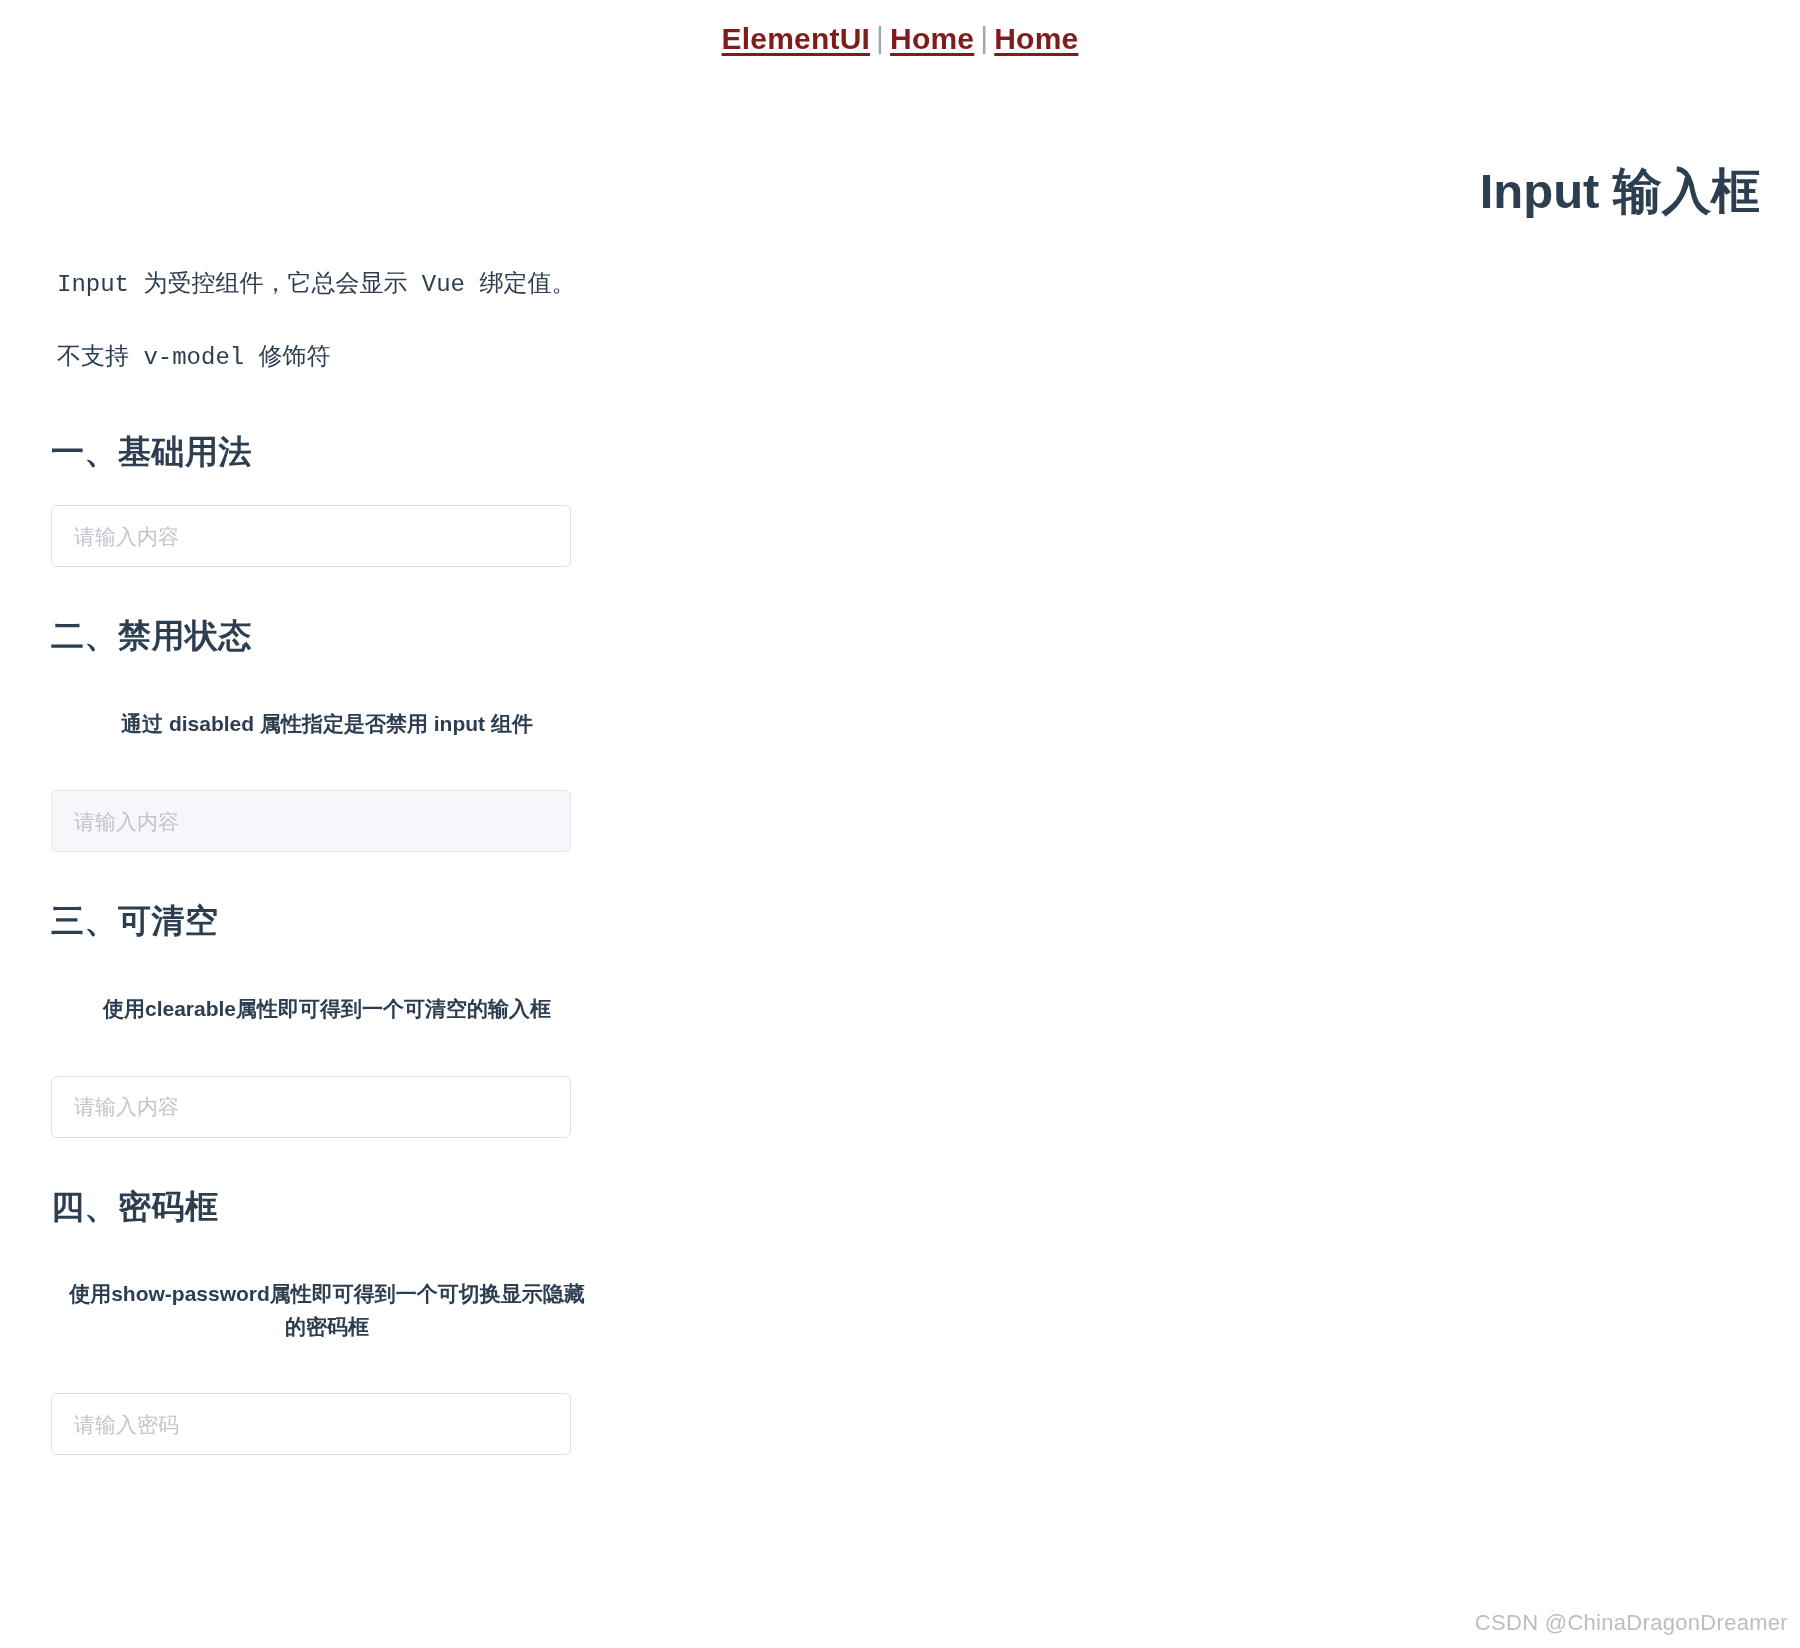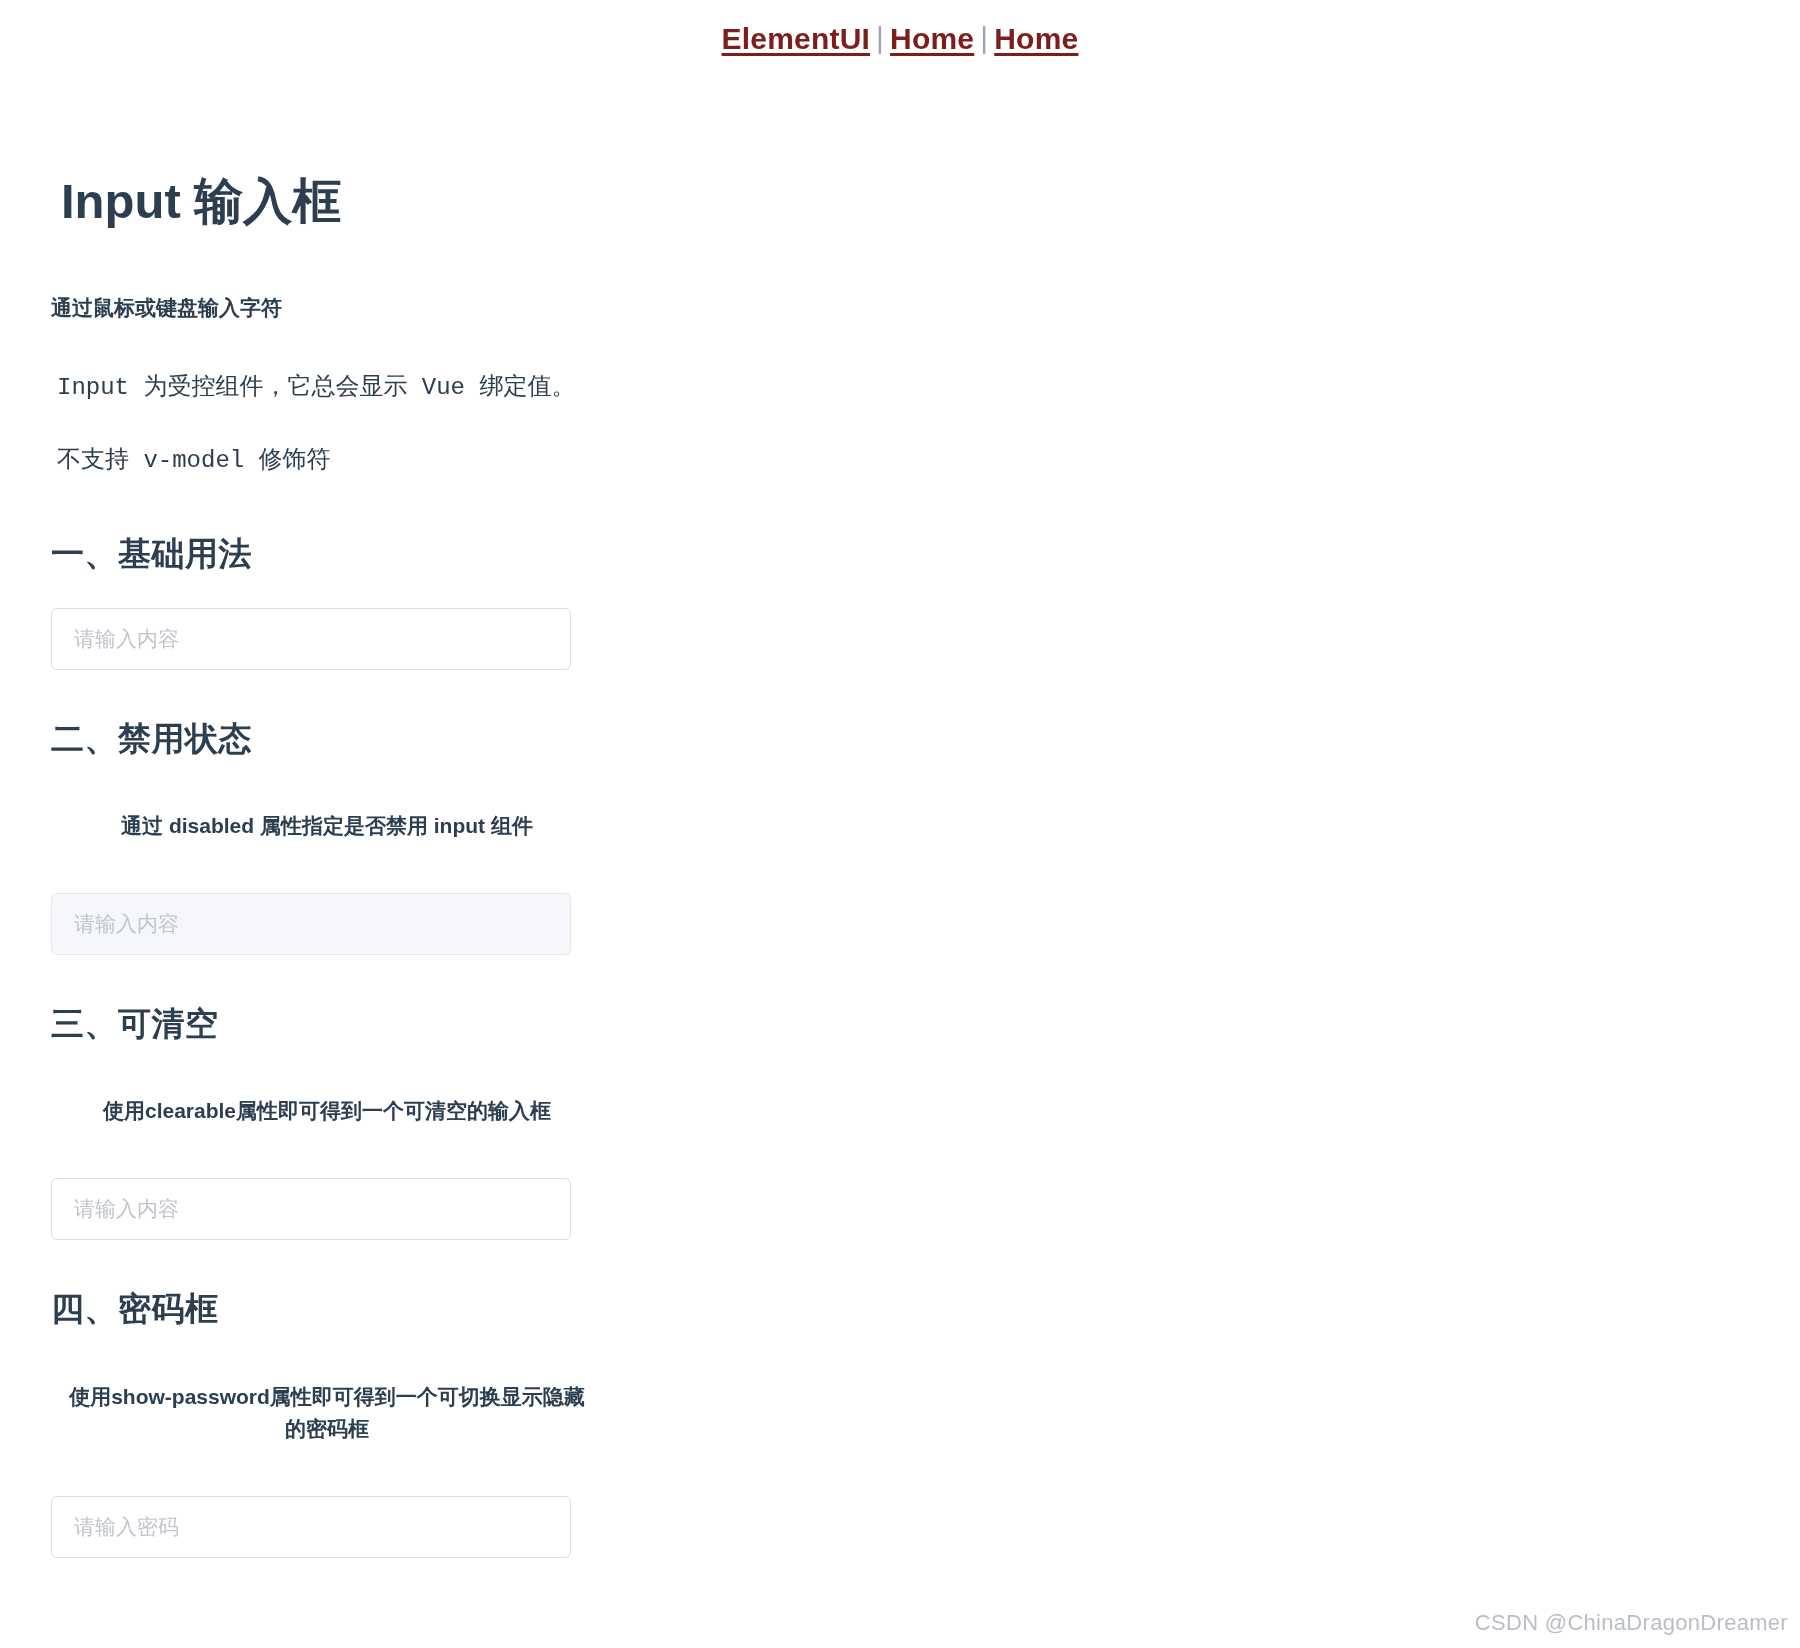--- a/index.html
+++ b/index.html
@@ -45,24 +45,25 @@
   
   .content {
     padding-left: 51px;
     padding-right: 40px;
     box-sizing: border-box;
   }
 
   h1.page-title {
     font-size: 49px;
     font-weight: bold;
-    margin: 10px;
+    margin: 0;
     padding-top: 108px;
     line-height: 1.15;
     letter-spacing: 0px;
+    text-align: right;
   }
 
   p.lead {
     font-size: 21px;
     font-weight: bold;
     margin: 0;
     padding-top: 55px;
     line-height: 1.3;
   }
 
@@ -141,21 +142,20 @@
 <body>
 
 <div class="nav">
   <a>ElementUI</a><span class="sep">|</span><a>Home</a><span class="sep">|</span><a>Home</a>
 </div>
 
 <div class="content">
 
   <h1 class="page-title">Input 输入框</h1>
 
-  <p class="lead">通过鼠标或键盘输入字符</p>
 
   <p class="desc">
     <span>Input 为受控组件，它总会显示 Vue 绑定值。</span><br>
     <br>
     <span>不支持 v-model 修饰符</span>
   </p>
 
   <section>
     <h2 class="section-title">一、基础用法</h2>
     <div class="field-wrap">

